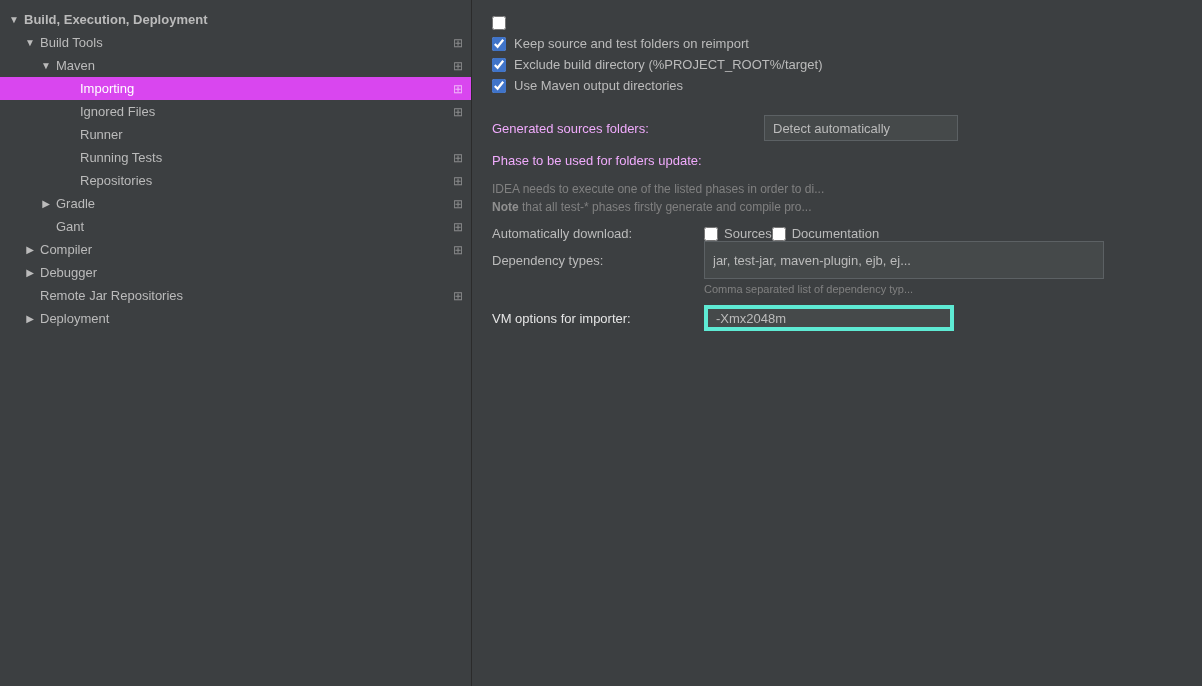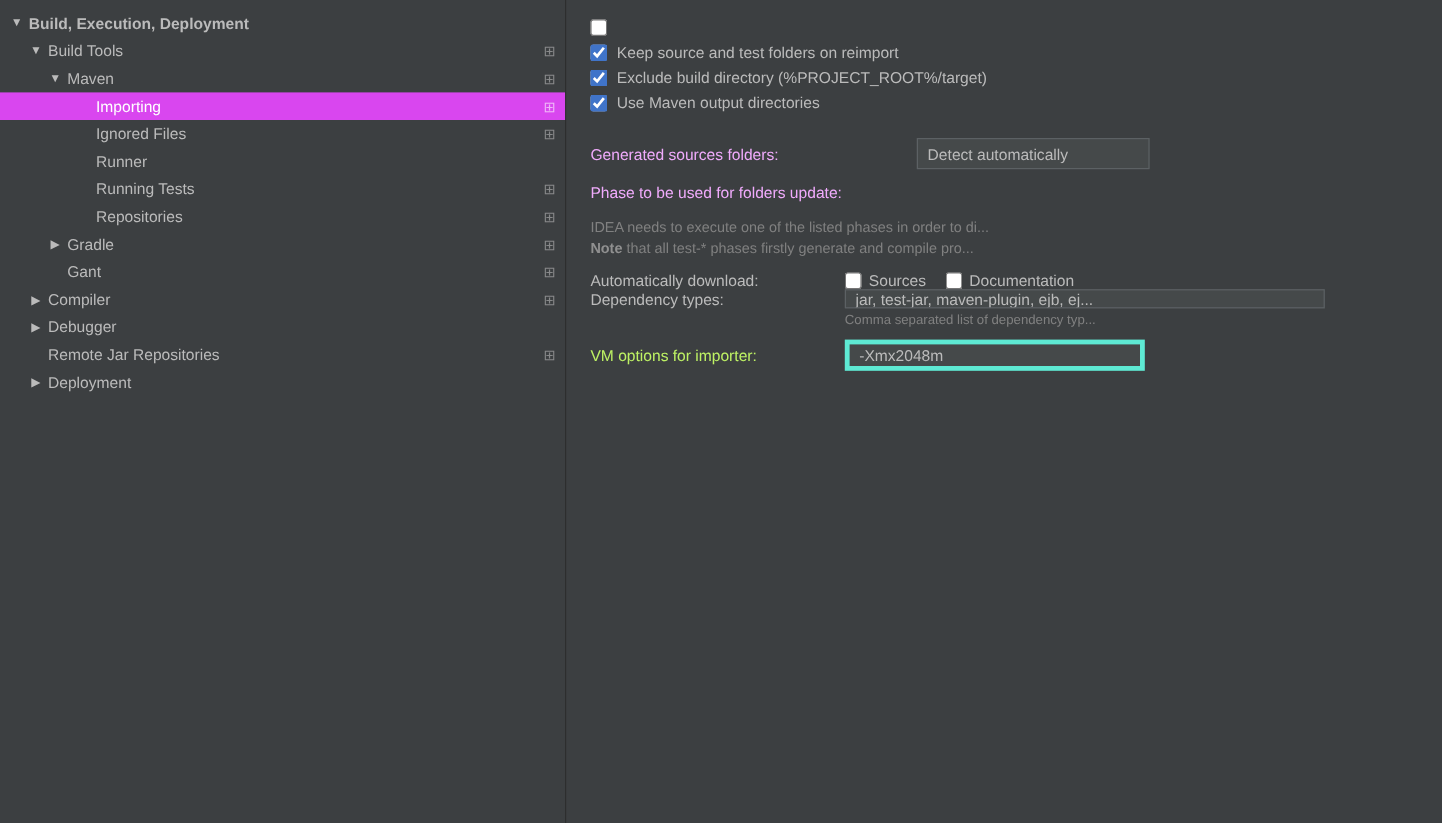--- a/index.html
+++ b/index.html
@@ -132,21 +132,20 @@
 
     .download-label {
       color: #bbbbbb;
       margin-right: 12px;
       min-width: 200px;
     }
 
     .download-checkbox-group {
       display: flex;
       align-items: center;
-      gap: 16px;
     }
 
     .download-checkbox-item {
       display: flex;
       align-items: center;
       gap: 6px;
     }
 
     .download-checkbox-item input[type="checkbox"] {
       accent-color: #4074c9;
@@ -167,39 +166,39 @@
       min-width: 200px;
       white-space: nowrap;
     }
 
     .dependency-input {
       background: #45494a;
       border: 1px solid #5c6164;
       color: #bbbbbb;
       padding: 3px 8px;
       font-size: 13px;
-      height: 16px;
+      height: 38px;
       min-width: 400px;
     }
 
     .small-hint {
       color: #808080;
       font-size: 11px;
       margin-bottom: 10px;
       padding-left: 212px;
     }
 
     .vm-row {
       display: flex;
       align-items: center;
       margin-top: 8px;
     }
 
     .vm-label {
-      color: #bef264;
+      color: #e5e5e5;
       margin-right: 12px;
       min-width: 200px;
       white-space: nowrap;
     }
 
     .vm-input {
       background: #45494a;
       border: 4px solid #5eead4;
       color: #bbbbbb;
       padding: 3px 8px;

